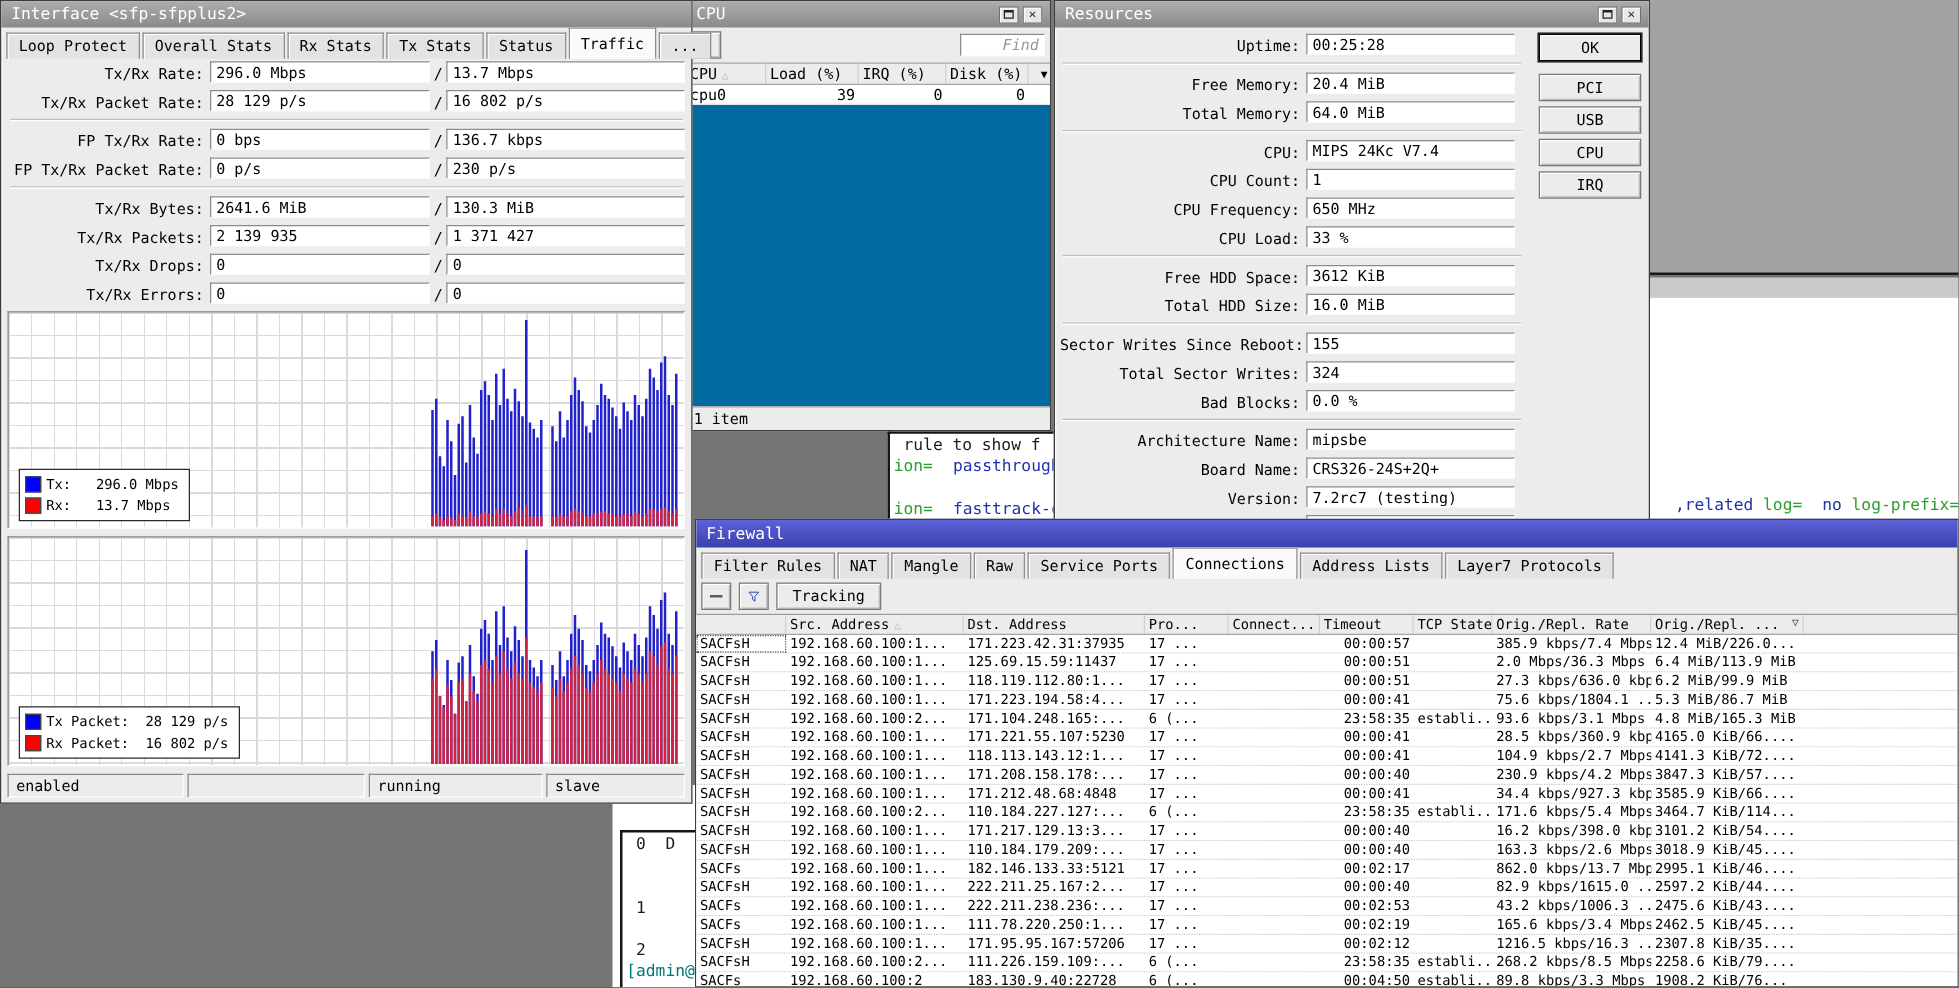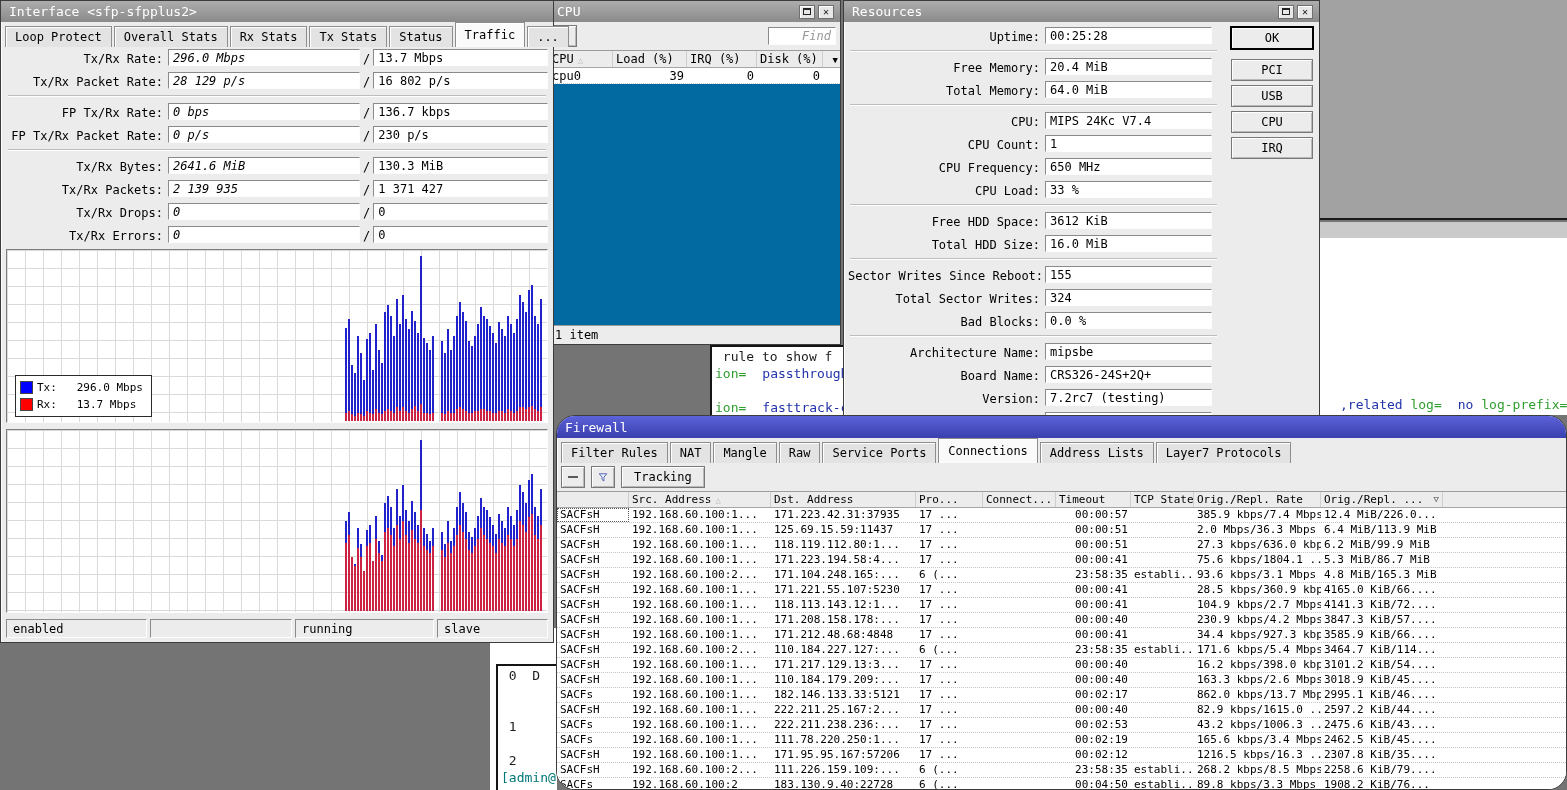--- a/index.html
+++ b/index.html
@@ -38,21 +38,21 @@
   .tabs{display:flex;align-items:flex-end;padding:2px 0 0 4px;height:25px;}
   .tab{background:#e3e3e3;border:1px solid #8d8d8d;border-bottom:none;box-shadow:inset 1px 1px 0 #fff;
     padding:3px 9px 3px 9px;margin-right:2px;white-space:nowrap;height:21px;}
   .tab.active{background:#fafafa;height:25px;padding-top:5px;position:relative;z-index:2;}
 
   
   .win-interface{left:0;top:0;width:554px;height:643px;z-index:4;}
   .if-body{padding:2px 5px 0 5px;}
   .frow{display:flex;align-items:flex-end;margin-bottom:6px;}
   .flabel{width:162px;text-align:right;padding-right:5px;white-space:nowrap;}
-  .fbox.w1{width:192px;font-style:italic;}
+  .fbox.w1{width:176px;}
   .slash{padding:0 3px;}
   .fbox.w2{flex:1;}
   .res .flabel{width:197px;}
   .res .fbox{width:167px;}
 
   .graph{position:relative;height:174px;margin:4px 0 6px 0;background:#fff;
     border:1px solid;border-color:#7e7e7e #fdfdfd #fdfdfd #7e7e7e;
     background-image:repeating-linear-gradient(to right,#dadada 0 1px,transparent 1px 18px),
                      repeating-linear-gradient(to bottom,#dadada 0 1px,transparent 1px 18px);}
   .graph.g2{height:184px;}
@@ -89,21 +89,21 @@
   .win-resources{left:843px;top:0;width:477px;height:421px;z-index:2;overflow:hidden;}
   .res-body{display:flex;padding:5px 6px 0 4px;}
   .res-fields{flex:1;}
   .res-btncol{width:94px;display:flex;flex-direction:column;align-items:flex-end;padding-top:0;}
   .rbtn{width:82px;height:22px;margin-bottom:4px;}
   .rbtn.def{border:1px solid #000;box-shadow:0 0 0 1px #000, inset 1px 1px 0 #fff;}
   .rbtn + .rbtn{margin-top:0;}
   .rbtn.gap{margin-top:4px;}
 
   
-  .win-firewall{left:556px;top:415px;width:1011px;height:375px;z-index:5;display:flex;flex-direction:column;overflow:hidden;border-radius:19px;}
+  .win-firewall{left:556px;top:415px;width:1011px;height:375px;z-index:5;display:flex;flex-direction:column;overflow:hidden;}
   .fw-titlebar{height:22px;}
   .fw-toolbar{display:flex;align-items:center;gap:6px;padding:3px 4px;}
   .btn-sm{width:24px;height:22px;}
   .minus-bar{width:10px;height:2px;background:#5a5a5a;}
   .btn-tracking{height:22px;padding:0 12px;}
   .fw-table{flex:1;display:flex;flex-direction:column;border-top:1px solid #9c9c9c;background:#fff;overflow:hidden;font-size:11px;}
   .fw-head{display:flex;background:#ececec;border-bottom:1px solid #a5a5a5;height:16px;flex:0 0 16px;}
   .fw-head .hcell{font-size:11px;}
   .c0{width:72px;} .c1{width:142px;} .c2{width:145px;} .c3{width:67px;} .c4{width:73px;}
   .c5{width:75px;text-align:right;padding-right:6px;} .c6{width:63px;} .c7{width:127px;} .c8{width:122px;}
@@ -857,20 +857,24 @@
               <div class="bar rx" style="height: 42%;"></div>
             </div>
             <div class="slot">
               <div class="bar tx" style="height: 53%;"></div>
               <div class="bar rx" style="height: 40%;"></div>
             </div>
             <div class="slot">
               <div class="bar tx" style="height: 68%;"></div>
               <div class="bar rx" style="height: 48%;"></div>
             </div>
+          </div>
+        <div class="legend">
+            <div class="lrow"><span class="swatch" style="background: rgb(0, 0, 255);"></span><span>Tx Packet:  28 129 p/s</span></div>
+            <div class="lrow"><span class="swatch" style="background: rgb(255, 0, 0);"></span><span>Rx Packet:  16 802 p/s</span></div>
           </div>
       </div>
     </div>
     <div class="statusbar" id="if-status">
         <div class="scell s0">enabled</div>
         <div class="scell s1"></div>
         <div class="scell s2">running</div>
         <div class="scell s3">slave</div>
       </div>
   </section>

